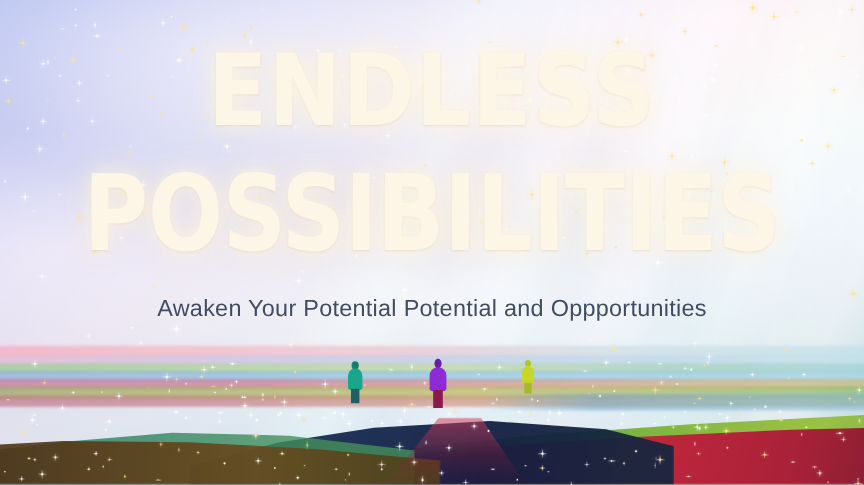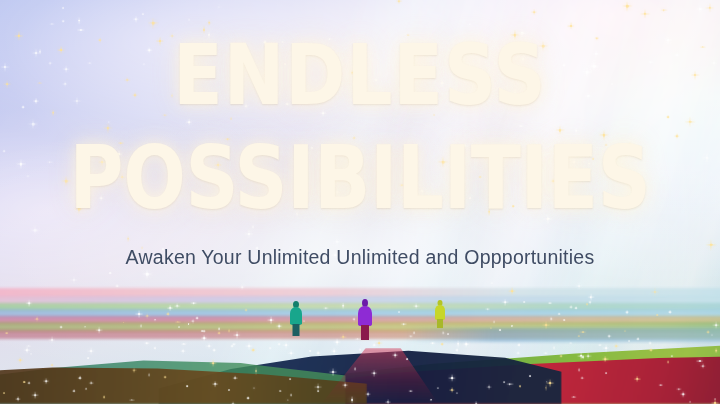--- a/index.html
+++ b/index.html
@@ -1307,16 +1307,16 @@
       <div style="position: absolute; left: 35.2026px; top: 395.336px; width: 7.72247px; height: 0.8px; transform: translate(-50%, -50%); opacity: 0.719187; background: linear-gradient(90deg, rgba(255, 255, 255, 0), rgba(255, 255, 255, 0.95) 50%, rgba(255, 255, 255, 0));"></div>
       <div style="position: absolute; left: 35.2026px; top: 395.336px; width: 0.8px; height: 7.72247px; transform: translate(-50%, -50%); opacity: 0.719187; background: linear-gradient(rgba(255, 255, 255, 0), rgba(255, 255, 255, 0.95) 50%, rgba(255, 255, 255, 0));"></div>
       <div class="star" style="left: 410.509px; top: 390.855px; width: 1.23164px; height: 1.23164px; background: rgba(255, 255, 255, 0.95); opacity: 0.781022; box-shadow: rgba(255, 255, 255, 0.95) 0px 0px 2.79918px;"></div>
       <div style="position: absolute; left: 410.509px; top: 390.855px; width: 5.59836px; height: 0.8px; transform: translate(-50%, -50%); opacity: 0.781022; background: linear-gradient(90deg, rgba(255, 255, 255, 0), rgba(255, 255, 255, 0.95) 50%, rgba(255, 255, 255, 0));"></div>
       <div style="position: absolute; left: 410.509px; top: 390.855px; width: 0.8px; height: 5.59836px; transform: translate(-50%, -50%); opacity: 0.781022; background: linear-gradient(rgba(255, 255, 255, 0), rgba(255, 255, 255, 0.95) 50%, rgba(255, 255, 255, 0));"></div>
     </div>
 
   <div class="text-wrap">
     <div class="title-line" id="title-1">ENDLESS</div>
     <div class="title-line" id="title-2">POSSIBILITIES</div>
-    <div id="subtitle">Awaken Your Unlimited Unlimited and Oppportunities</div>
+    <div id="subtitle">Awaken Your Potential Potential and Oppportunities</div>
   </div>
 
 </div>
 
 </body></html>

